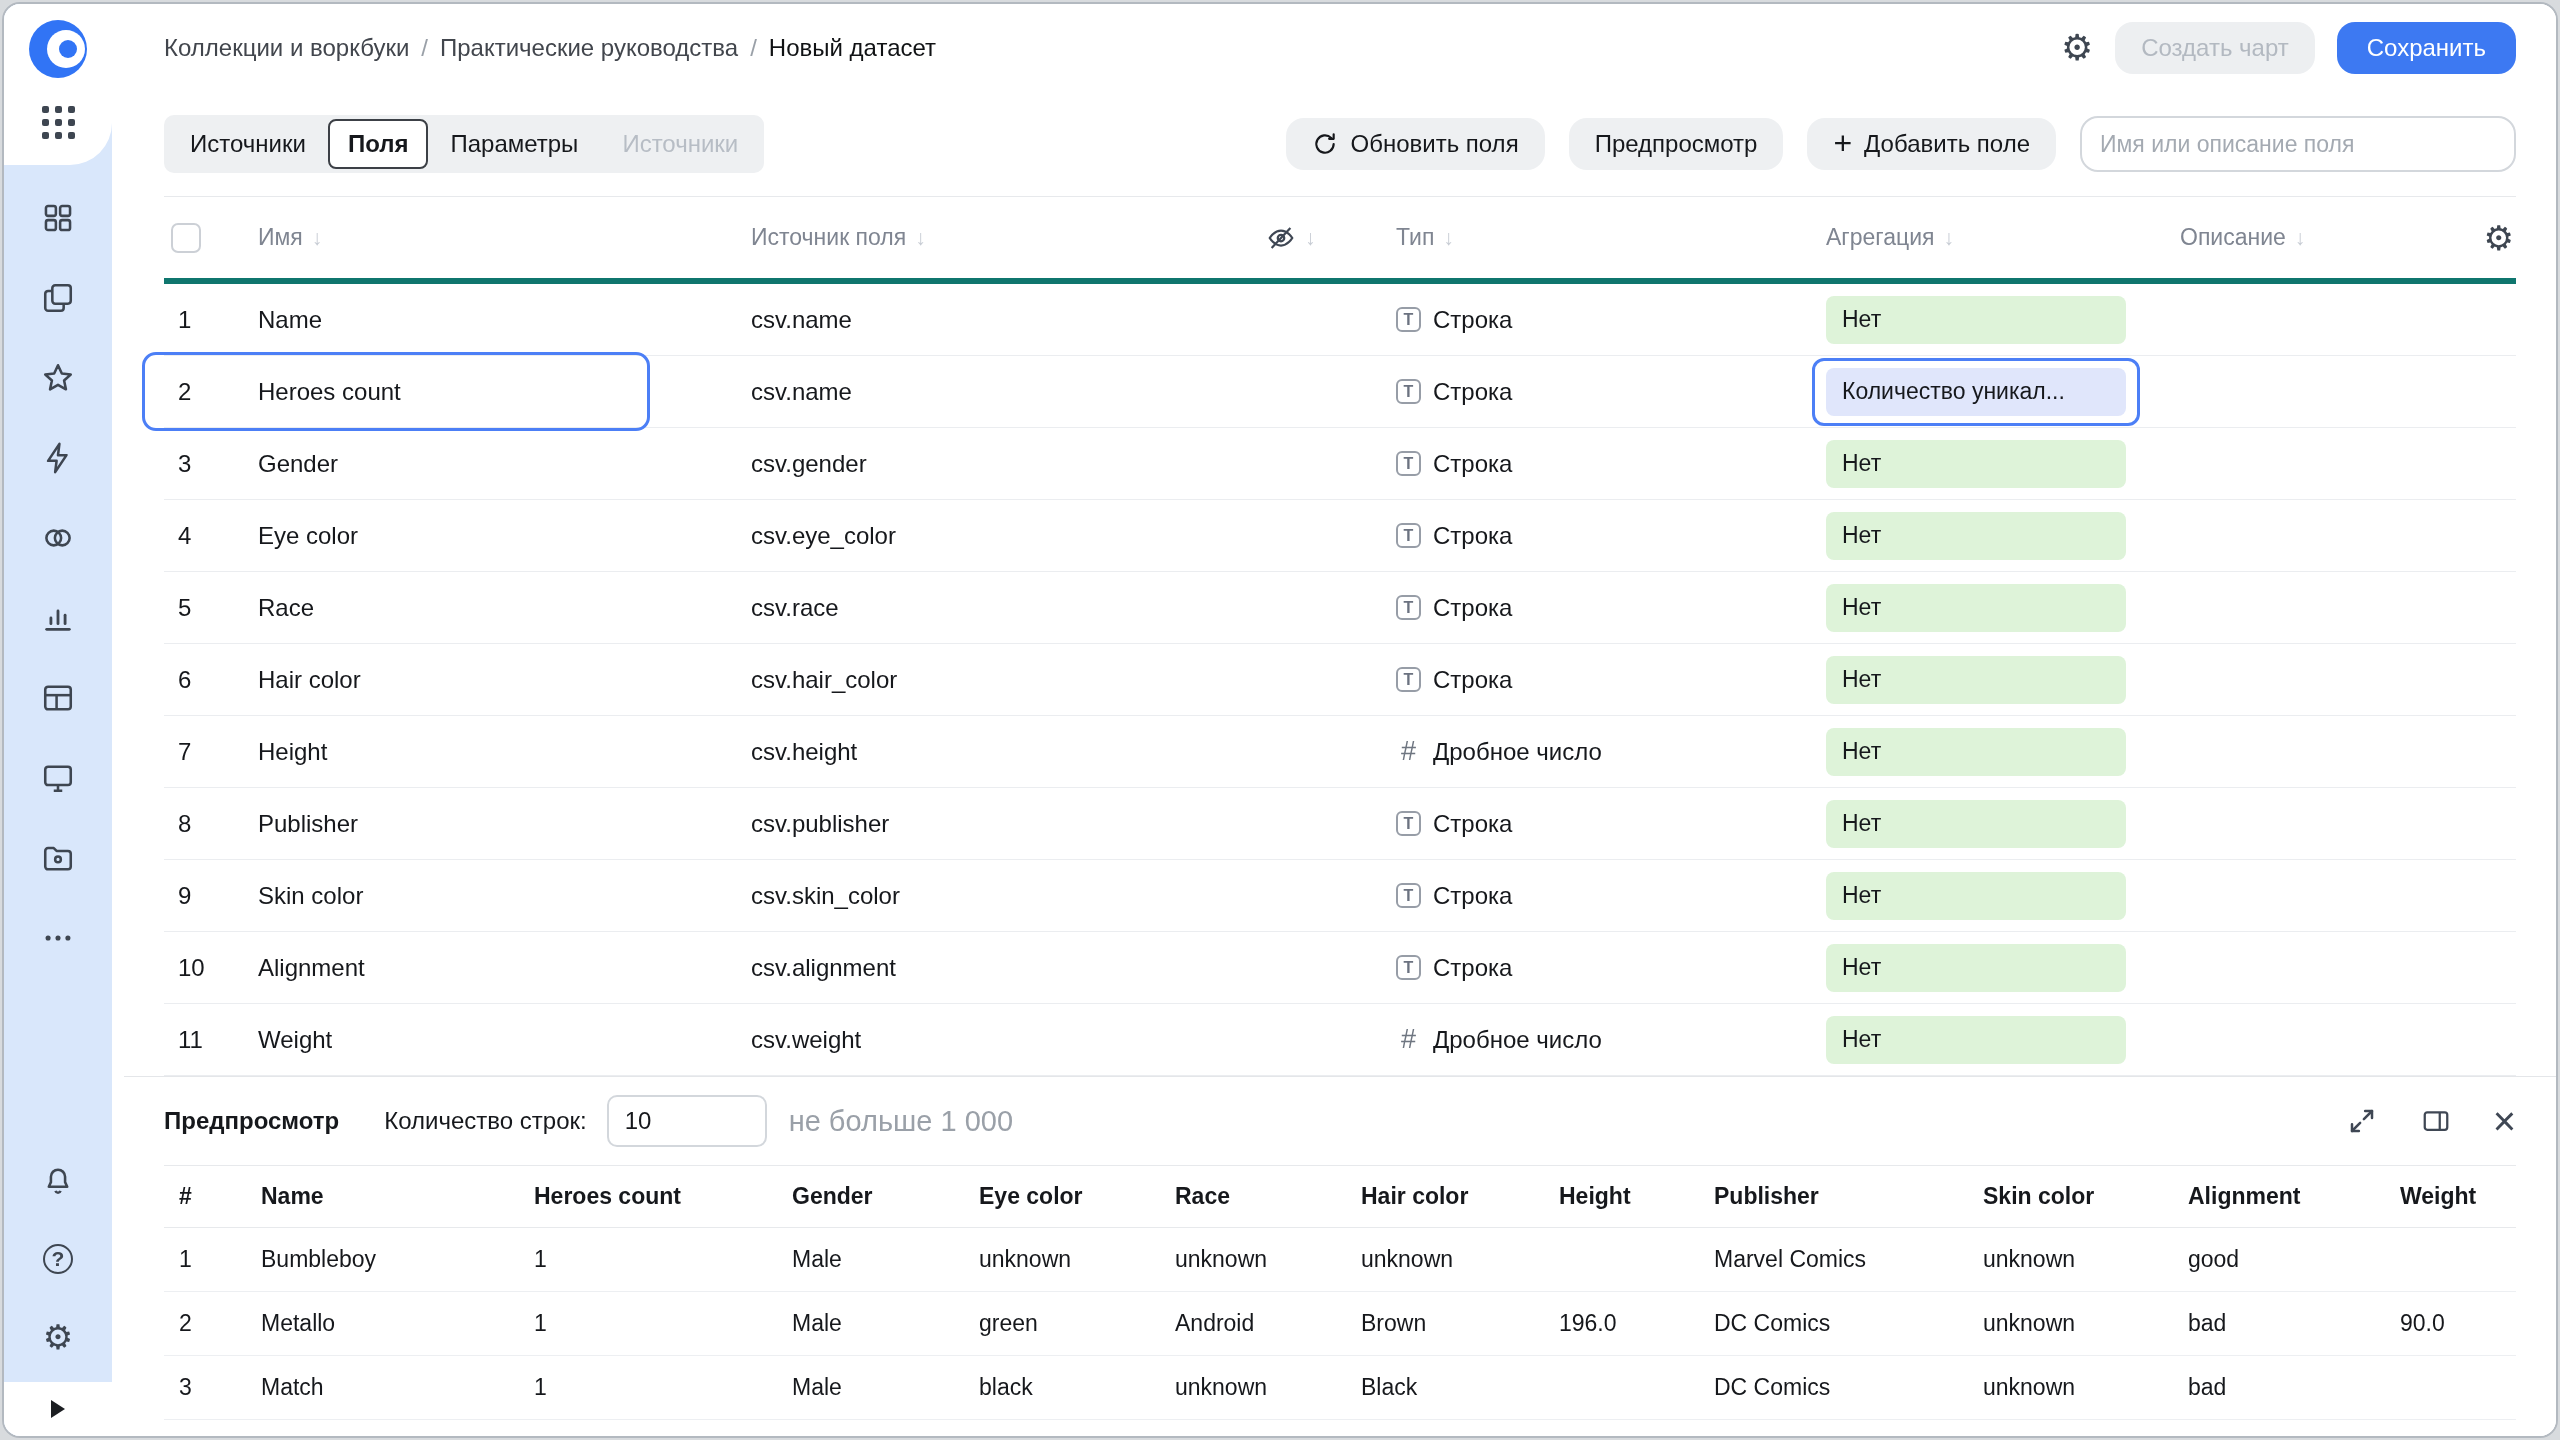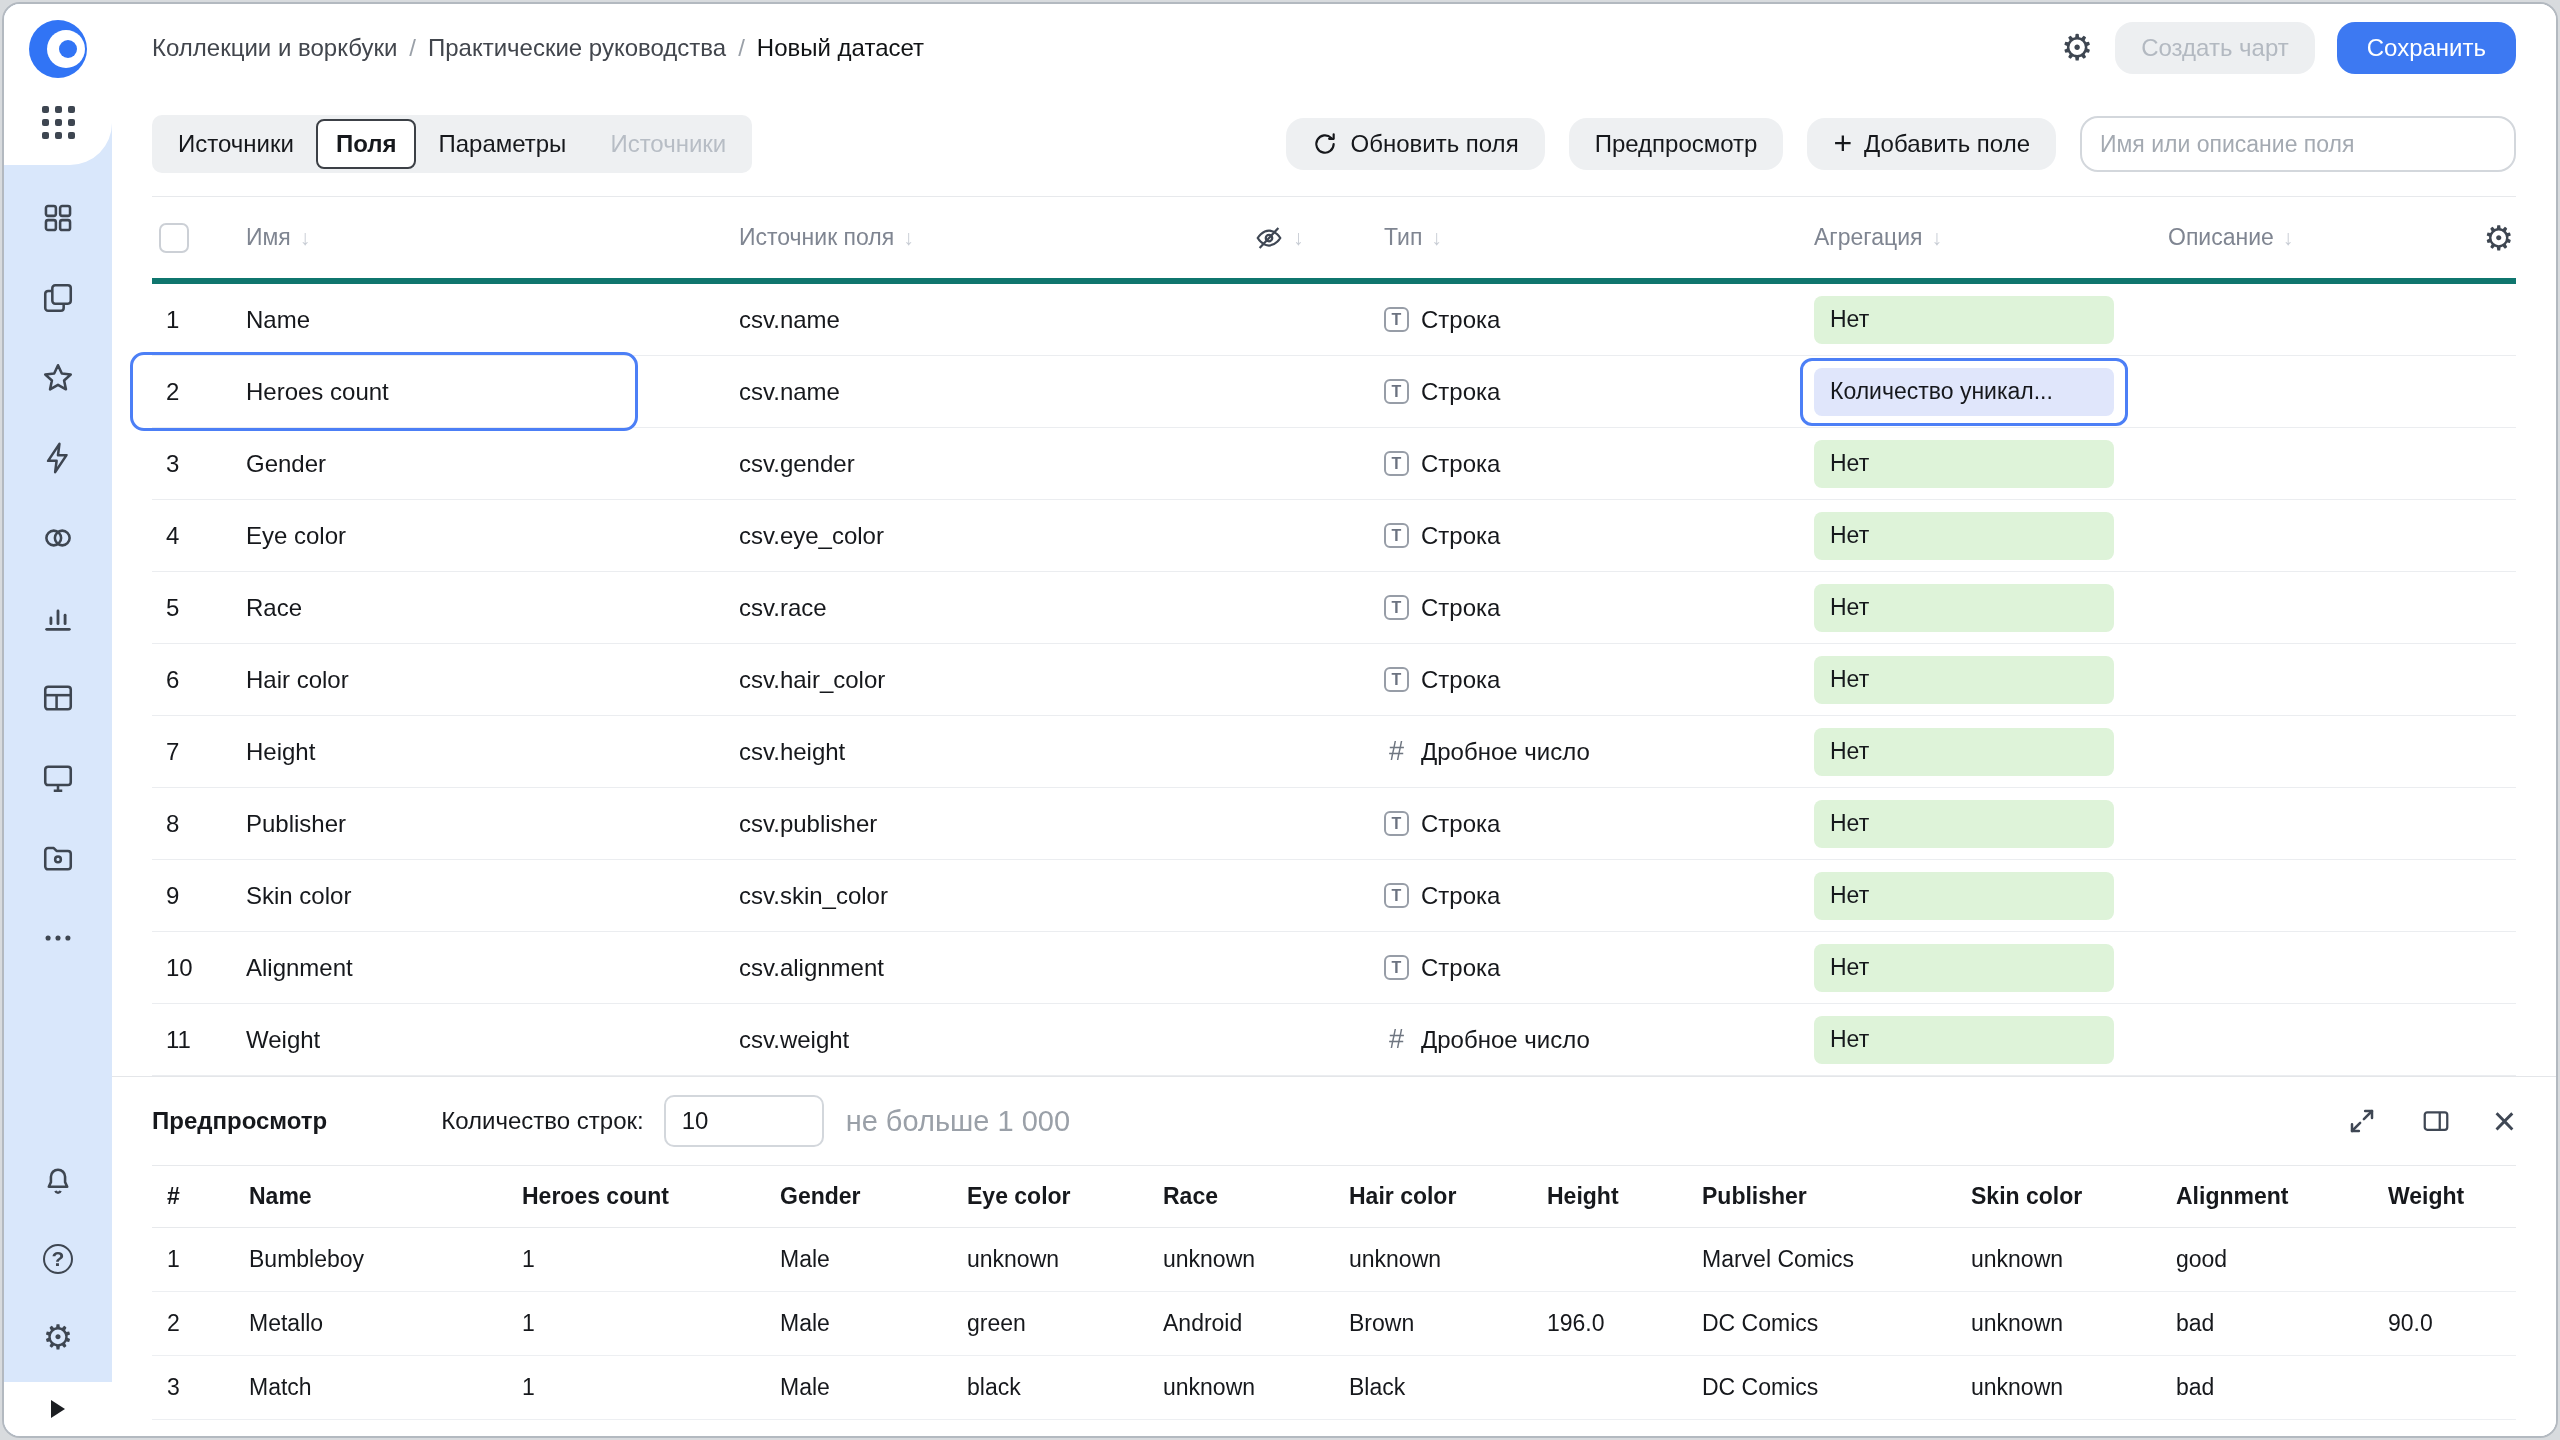--- a/index.html
+++ b/index.html
@@ -29,21 +29,21 @@
   .sb-nav{display:flex;flex-direction:column;align-items:center;padding-top:36px;gap:46px;color:#3e4651;}
   .sb-bottom{margin-top:auto;display:flex;flex-direction:column;align-items:center;gap:44px;padding-bottom:28px;color:#3e4651;}
   .sb-icon{width:34px;height:34px;display:flex;align-items:center;justify-content:center;cursor:pointer;}
   .sb-icon svg{width:34px;height:34px;}
   .glyph{font-size:34px;line-height:1;color:#3e4651;}
   .help-circ{width:30px;height:30px;border:2.4px solid #3e4651;border-radius:50%;display:flex;align-items:center;justify-content:center;font-size:21px;font-weight:bold;}
   .sb-expand{height:54px;background:#fff;display:flex;align-items:center;justify-content:center;cursor:pointer;}
   .tri{width:0;height:0;border-top:9px solid transparent;border-bottom:9px solid transparent;border-left:14px solid #1c1e22;}
 
   
-  .main{flex:1;min-width:0;display:flex;flex-direction:column;background:#fff;}
+  .main{flex:1;min-width:0;display:flex;flex-direction:column;background:#fff;padding-left:12px;}
 
   .topbar{height:88px;display:flex;align-items:center;padding:0 40px;}
   .breadcrumb{display:flex;align-items:center;font-size:24px;}
   .crumb{color:#42464d;cursor:pointer;}
   .crumb.current{color:#101214;cursor:default;}
   .crumb-sep{color:#9aa0a8;margin:0 12px;}
   .topbar-right{margin-left:auto;display:flex;align-items:center;gap:22px;}
   .btn{height:52px;border-radius:18px;display:inline-flex;align-items:center;gap:12px;
        padding:0 26px;font-size:24px;border:none;cursor:pointer;white-space:nowrap;
        font-family:inherit;background:#eef0f2;color:#16181c;}
@@ -89,21 +89,21 @@
   .pill-green{background:var(--green-pill);}
   .pill-blue{background:var(--blue-pill);}
   .agg-outline{position:absolute;inset:-10px -14px;border:3px solid var(--selection);border-radius:12px;pointer-events:none;}
   .sel-outline{position:absolute;left:-22px;top:-4px;width:508px;height:79px;border:3px solid var(--selection);
         border-radius:14px;pointer-events:none;z-index:3;}
 
   
   .preview{border-top:1px solid #e4e6e9;flex:1;display:flex;flex-direction:column;min-height:0;}
   .pv-bar{height:88px;display:flex;align-items:center;padding:0 40px;}
   .pv-title{font-size:24px;font-weight:bold;}
-  .pv-label{margin-left:114px;font-size:24px;}
+  .pv-label{margin-left:45px;font-size:24px;}
   .pv-count{width:160px;height:52px;border:2px solid #d3d7dc;border-radius:10px;margin-left:20px;
         padding:0 16px;font-size:24px;font-family:inherit;outline:none;color:#16181c;}
   .pv-hint{margin-left:22px;color:#9aa0a8;font-size:29px;}
   .pv-actions{margin-left:auto;display:flex;align-items:center;gap:40px;color:#3f4754;}
   .pv-actions .sb-icon svg{width:30px;height:30px;}
   .close-x{font-size:40px;line-height:1;color:#3f4754;cursor:pointer;}
 
   .pv-table-wrap{padding:0 40px;overflow:hidden;}
   table.pv{width:100%;border-collapse:collapse;table-layout:fixed;}
   table.pv th{height:62px;text-align:left;padding:0 6px 0 15px;font-size:23px;font-weight:bold;color:#16181c;

